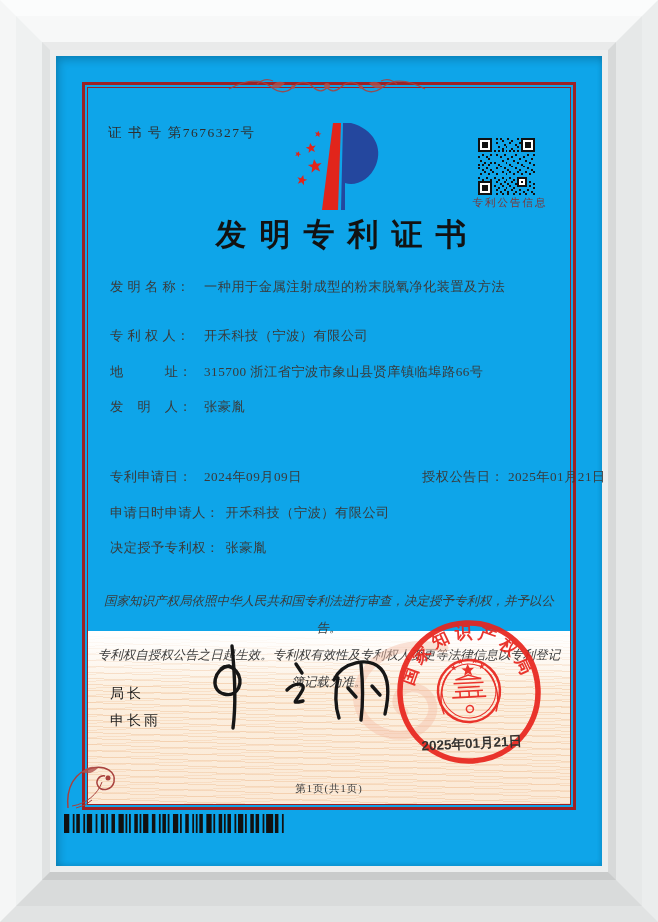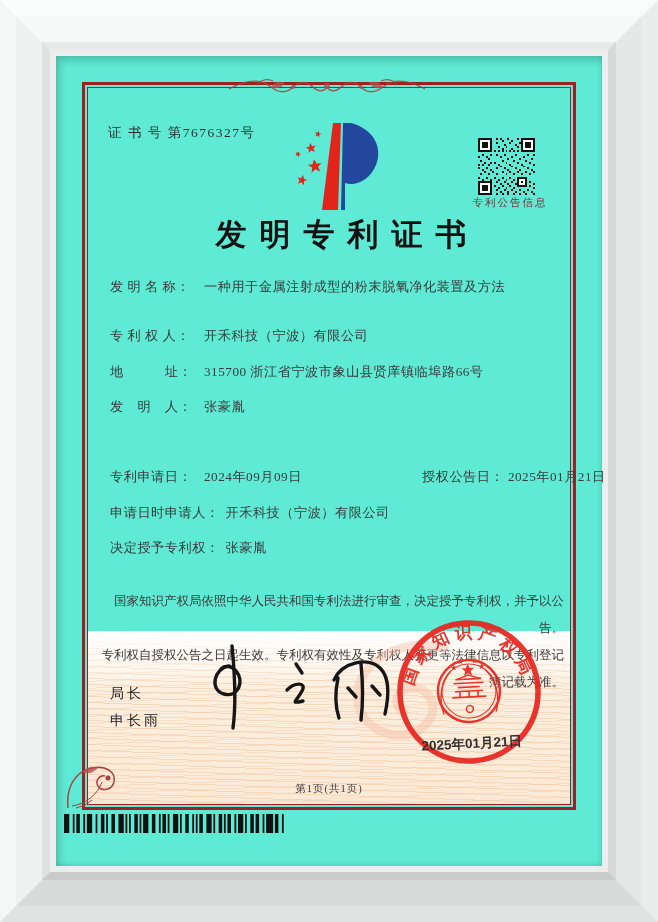--- a/index.html
+++ b/index.html
@@ -2,21 +2,21 @@
 <html><head>
 <meta charset="utf-8">
 <style>
   html,body{margin:0;padding:0;background:#e7e9e9;}
   #page{position:relative;width:658px;height:922px;margin:0 auto;background:#eceeee;
         font-family:"Liberation Serif","DejaVu Serif",serif;overflow:hidden;}
   
   .f1{position:absolute;inset:0;border:16px solid;border-color:#fbfcfc #ebeded #e1e3e3 #f5f6f6;}
   .f2{position:absolute;inset:16px;border:26px solid;border-color:#f7f8f8 #e6e8e8 #d9dbdb #eff1f1;}
   .f3{position:absolute;inset:42px;border:8px solid;border-color:#e9eaea #d7d9d9 #c9cbcb #e0e2e2;}
-  .paper{position:absolute;inset:56px;background:#5eead4;
+  .paper{position:absolute;inset:56px;background:#0ea5e9;
          box-shadow:inset 3px 4px 9px rgba(0,0,0,.20), inset -1px -2px 5px rgba(0,0,0,.08);}
   
   .red-frame{position:absolute;left:26px;right:26px;top:26px;bottom:56px;border:3px solid #9c2125;}
   .red-frame::after{content:"";position:absolute;inset:2px;border:1px solid #9c2125;}
   
   .band{position:absolute;left:31px;right:31px;top:575px;bottom:61px;
         background:
           repeating-linear-gradient(2deg, rgba(240,196,156,.50) 0 1px, rgba(255,255,255,0) 1px 6px),
           repeating-linear-gradient(-2deg, rgba(244,206,172,.45) 0 1px, rgba(255,255,255,0) 1px 7px),
           linear-gradient(180deg,#fef8f0,#fcefdf 35%,#fbe9d6);}
@@ -28,22 +28,22 @@
   .qr{position:absolute;left:422px;top:82px;}
   .qr-cap{position:absolute;left:404px;top:140px;width:100px;text-align:center;
           font-size:10.5px;letter-spacing:2px;color:#7d3534;}
   .title{position:absolute;left:0;top:146px;width:100%;margin:12px;text-align:center;
          font-size:31px;font-weight:600;letter-spacing:.42em;text-indent:.42em;color:#121212;}
   .fields{position:absolute;left:54px;right:40px;top:0;height:520px;font-size:13.2px;color:#3a3a3a;}
   .frow{position:absolute;left:0;right:0;white-space:nowrap;letter-spacing:.5px;}
   .flabel{display:inline-block;min-width:94px;}
   .frow.wide .flabel{min-width:0;margin-right:6px;}
   .col2{position:absolute;left:312px;top:0;}
-  .statement{position:absolute;left:38px;right:38px;top:532px;text-align:right;
-             font-size:12.5px;line-height:27px;color:#3b3b3b;}
+  .statement{position:absolute;left:38px;right:38px;top:532px;text-align:center;
+             font-size:12.5px;line-height:27px;color:#3b3b3b;font-style:italic;}
   .statement p{margin:0;}
   .signer{position:absolute;left:54px;top:624px;font-family:"Liberation Sans","DejaVu Sans",sans-serif;
           font-size:14px;line-height:27px;letter-spacing:3px;color:#1d1d1d;}
   .sig{position:absolute;left:128px;top:580px;}
   .swirl{position:absolute;left:268px;top:572px;}
   .seal{position:absolute;left:338px;top:561px;transform:rotate(-3deg);}
   .page-info{position:absolute;left:0;top:726px;width:100%;text-align:center;
              font-size:10.5px;letter-spacing:1px;color:#3c3c3c;}
   .barcode{position:absolute;left:8px;top:758px;}
   .orn-top{position:absolute;left:171px;top:18px;}

